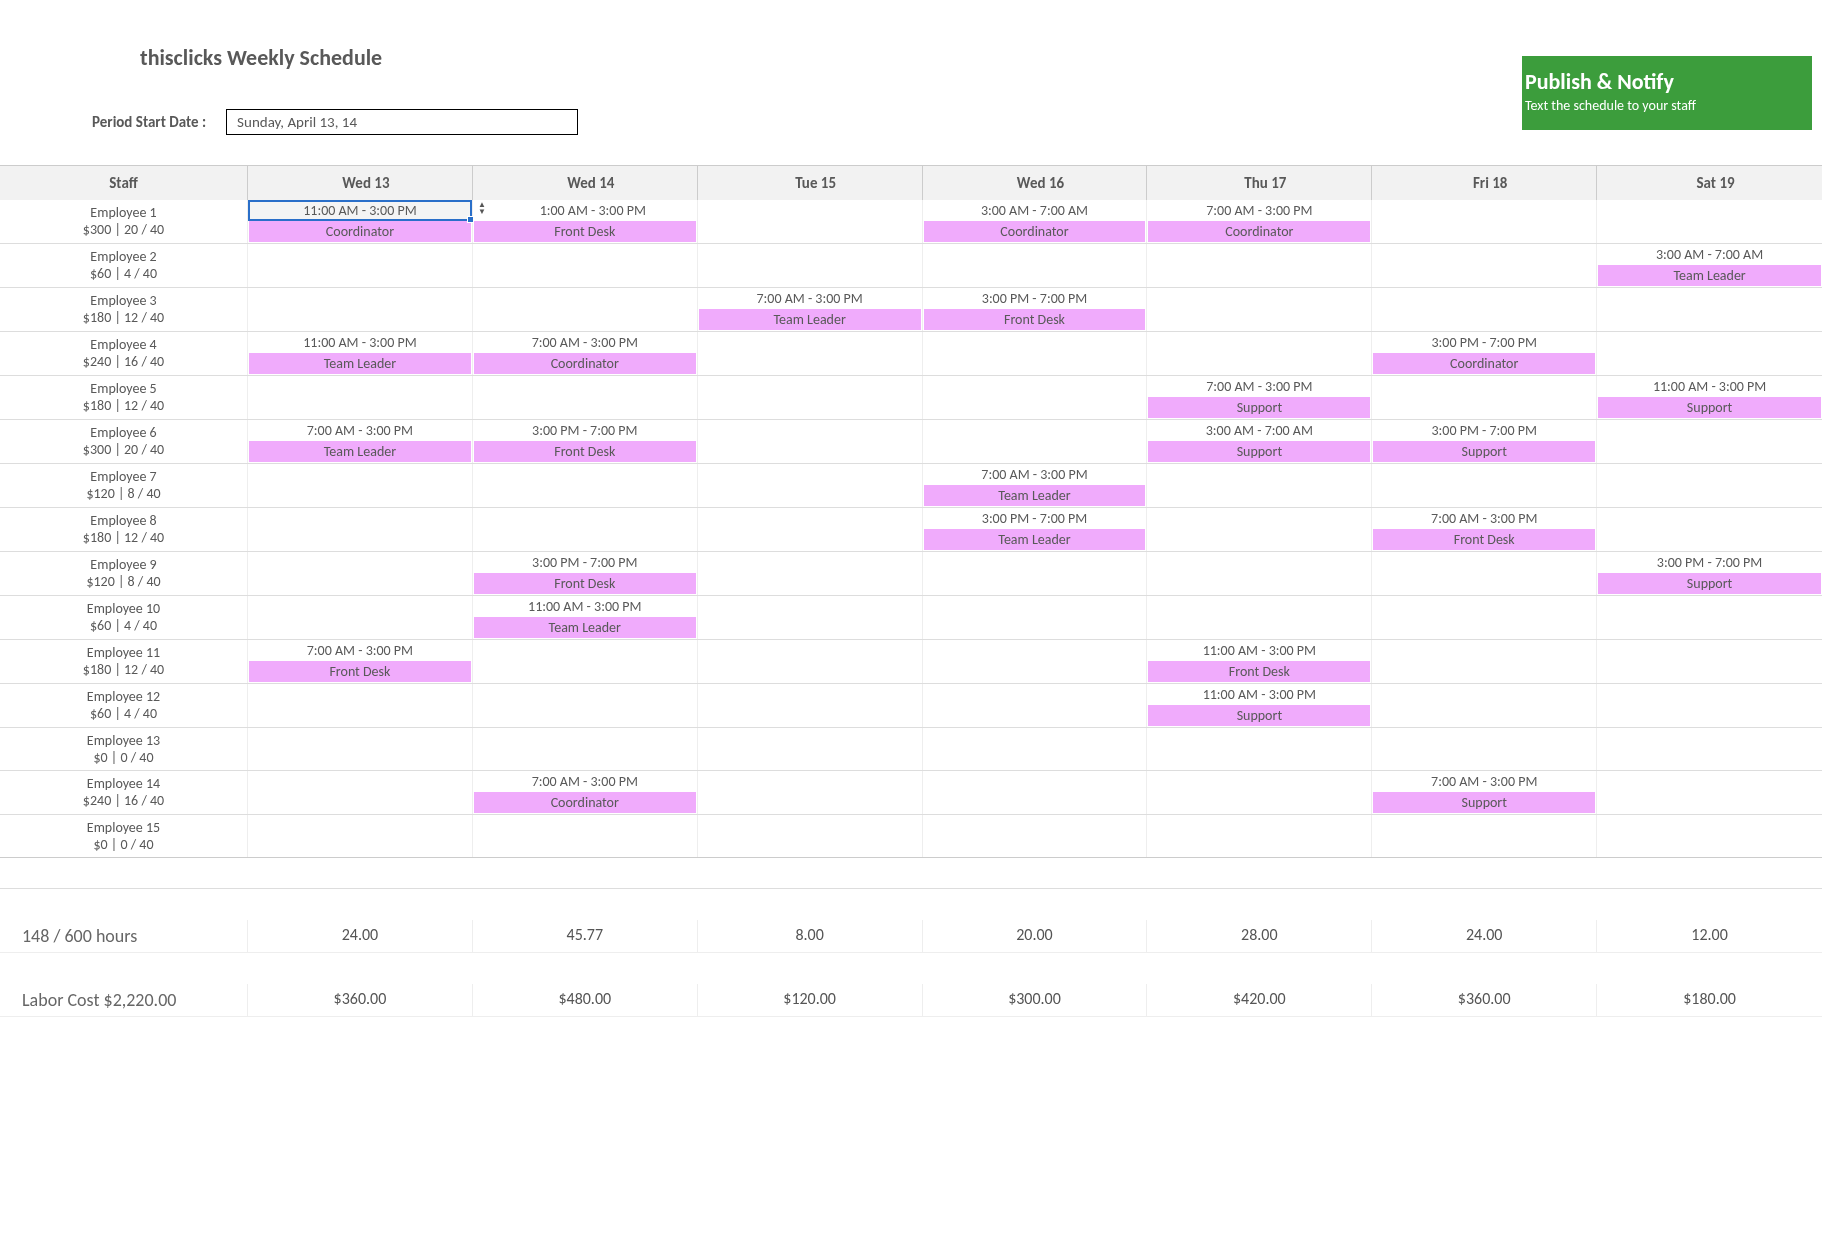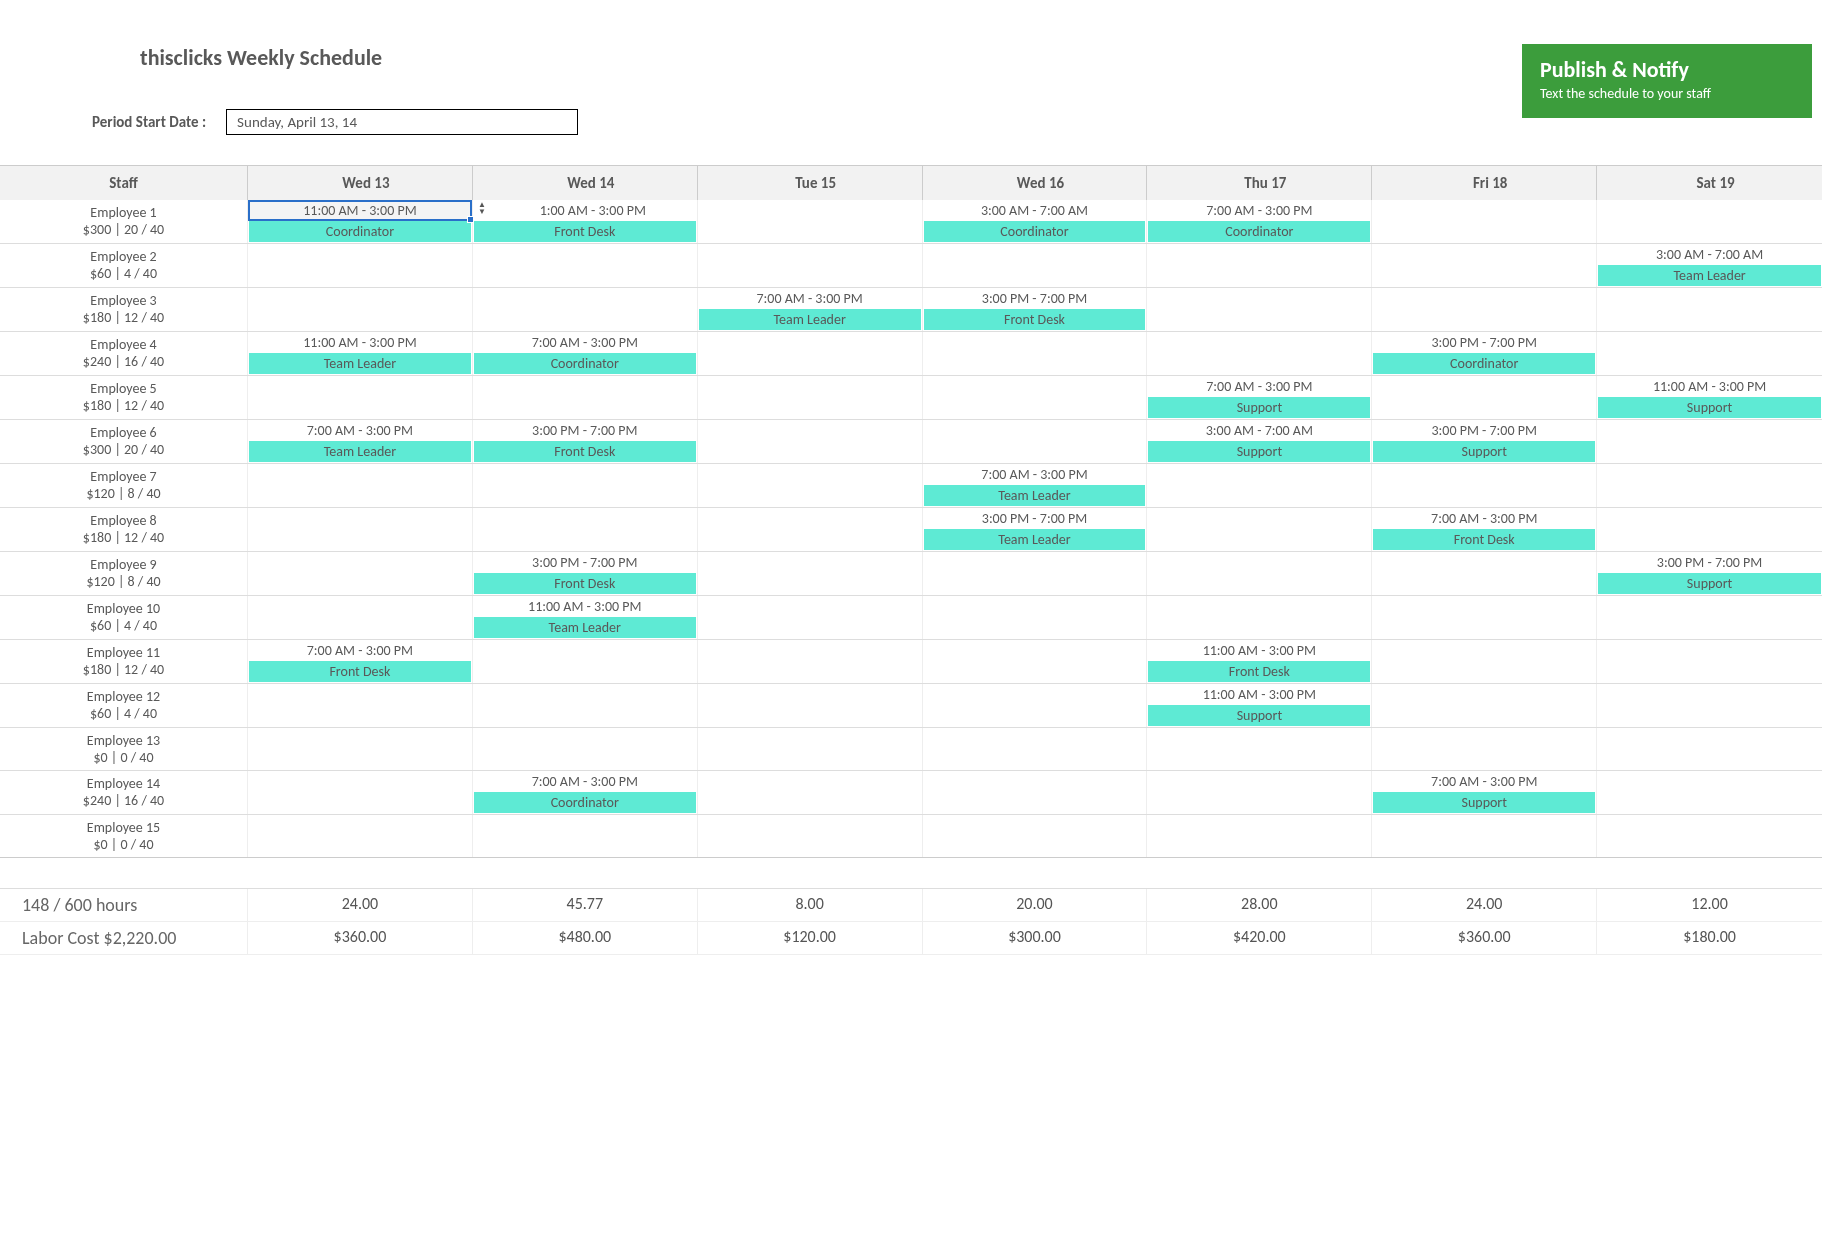--- a/index.html
+++ b/index.html
@@ -15,26 +15,26 @@
     padding: 20px 0 40px 0;
   }
   .title {
     font-size: 22px;
     font-weight: bold;
     color: #595959;
     margin: 24px 0 0 140px;
   }
   .publish-box {
     position: absolute;
-    top: 44px;
+    top: 56px;
     right: 10px;
     width: 290px;
     background: #3c9d3c;
     color: #fff;
-    padding: 12px 18px 16px 18px;
+    padding: 12px 18px 16px 3px;
   }
   .publish-title {
     font-size: 22px;
     font-weight: bold;
     margin-bottom: 2px;
   }
   .publish-sub {
     font-size: 14px;
   }
   .period-row {
@@ -105,21 +105,21 @@
     align-items: stretch;
   }
   .shift-time {
     text-align: center;
     font-size: 14px;
     padding: 2px 2px;
     color: #595959;
   }
   .shift-role {
     text-align: center;
-    background: #5eead4;
+    background: #f0abfc;
     font-size: 14px;
     padding: 2px 2px;
     color: #595959;
     margin: 0 1px 1px 1px;
   }
 
   .selected-cell .shift-time {
     border: 2px solid #2a6fc9;
     background: #f4f4f4;
     margin: 0;
@@ -158,20 +158,21 @@
   .srow {
     display: grid;
     grid-template-columns: 248px repeat(7, 1fr);
   }
   .scell {
     border-right: 1px solid #eee;
     border-bottom: 1px solid #eee;
     padding: 5px 8px;
     color: #555;
     font-size: 16px;
+    margin-top: 31px;
   }
   .scell.center { text-align: center; }
   .scell.left-label {
     text-align: left;
     padding-left: 22px;
     font-size: 18px;
     color: #666;
   }
   .scell:last-child { border-right: none; }
 </style>

